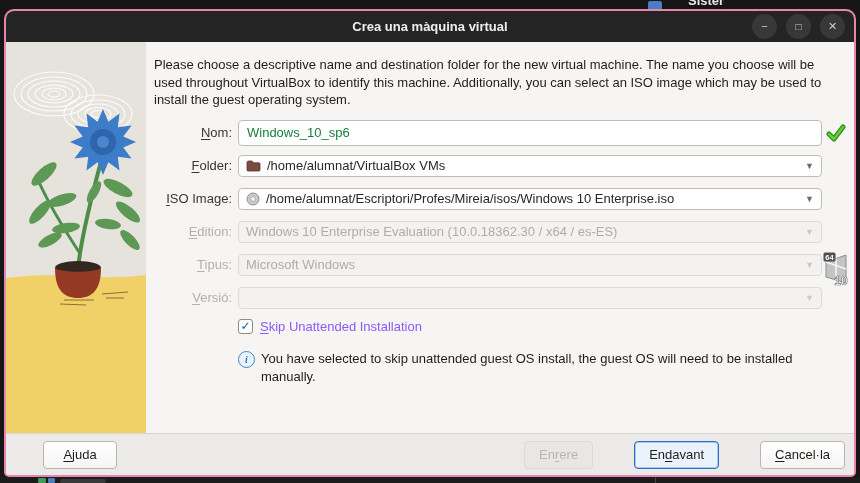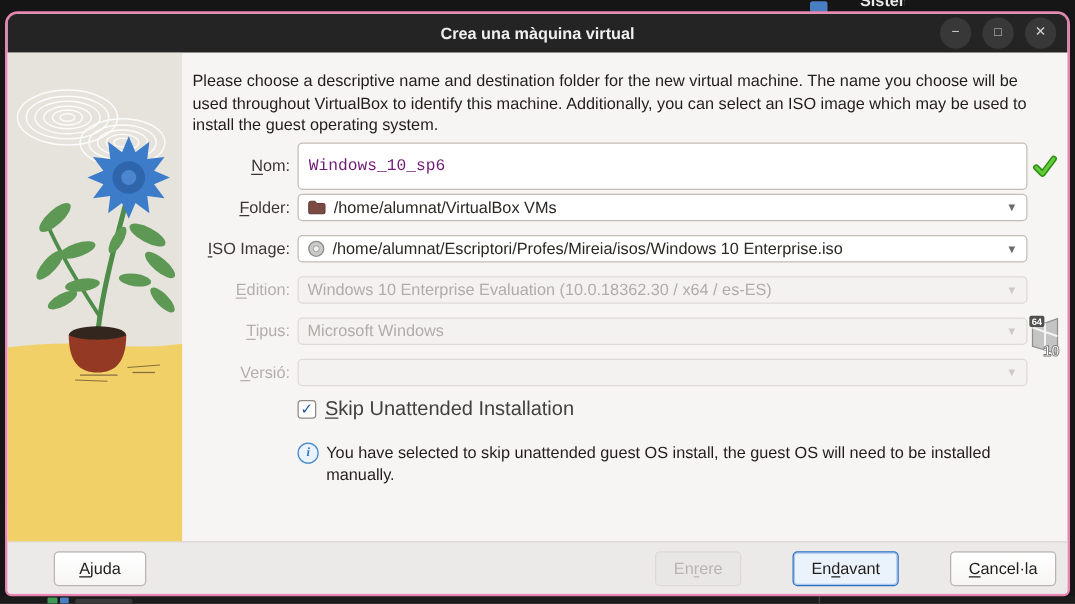--- a/index.html
+++ b/index.html
@@ -52,23 +52,23 @@
   .desc{font-size:13px;color:#211d1a;line-height:1.35;margin:9px 0 11px 0;padding-right:2px;}
 
   .rows{position:relative;}
   .frow{display:flex;align-items:center;height:26px;margin-bottom:7px;}
   .frow .lbl{flex:0 0 78px;text-align:right;font-size:13px;color:#3b3631;padding-right:6px;white-space:nowrap;}
   .frow.disabled .lbl{color:#b3afab;}
   .mn{text-decoration:underline;text-underline-offset:2px;}
   .frow .suffix{flex:0 0 24px;height:26px;display:flex;align-items:center;justify-content:flex-end;}
 
   .tinput{
-    flex:1;height:38px;box-sizing:border-box;border:1px solid #c2bcb6;border-radius:4px;
-    background:#ffffff;font-size:13px;color:#701a75;padding:0 8px;outline:none;
-    font-family:Liberation Mono, monospace;
+    flex:1;height:26px;box-sizing:border-box;border:1px solid #c2bcb6;border-radius:4px;
+    background:#ffffff;font-size:13px;color:#15803d;padding:0 8px;outline:none;
+    font-family:Liberation Sans, sans-serif;
   }
   .combo{
     flex:1;height:22px;box-sizing:border-box;border:1px solid #c2bcb6;border-radius:4px;
     background:#ffffff;display:flex;align-items:center;gap:6px;padding:0 7px;cursor:default;
     min-width:0;
   }
   .combo .ctext{font-size:13px;color:#2b2722;white-space:nowrap;overflow:hidden;text-overflow:ellipsis;}
   .combo .arrow{margin-left:auto;font-size:9px;color:#6e6a66;flex:0 0 auto;}
   .combo.disabled{background:#f4f2f1;border-color:#ddd9d5;}
   .combo.disabled .ctext{color:#b0aca8;}
@@ -77,21 +77,21 @@
   .os-icon{
     position:absolute;right:-3px;top:132px;width:26px;height:35px;
   }
 
   .chk-row{display:flex;align-items:center;gap:7px;margin:8px 0 0 84px;}
   .chkbox{
     width:15px;height:15px;box-sizing:border-box;background:#fff;border:1px solid #8f8a85;border-radius:3px;
     display:flex;align-items:center;justify-content:center;cursor:default;
   }
   .chkbox .mark{font-size:12px;font-weight:bold;color:#15539e;line-height:1;margin-top:-1px;}
-  .chk-label{font-size:16px;color:#404040;}
+  .chk-label{font-size:13px;color:#8b5cf6;}
 
   .notice{display:flex;gap:6px;margin:16px 0 0 84px;max-width:648px;align-items:flex-start;}
   .info-icon{
     flex:0 0 15px;width:15px;height:15px;border-radius:50%;background:#eaf2fb;border:1px solid #3f87c9;
     color:#2f78c0;font-size:10px;font-weight:bold;font-style:italic;
     display:flex;align-items:center;justify-content:center;margin-top:1px;
     font-family:"Liberation Serif","DejaVu Serif",serif;
   }
   .notice .ntext{font-size:13px;color:#211d1a;line-height:1.4;}
 

